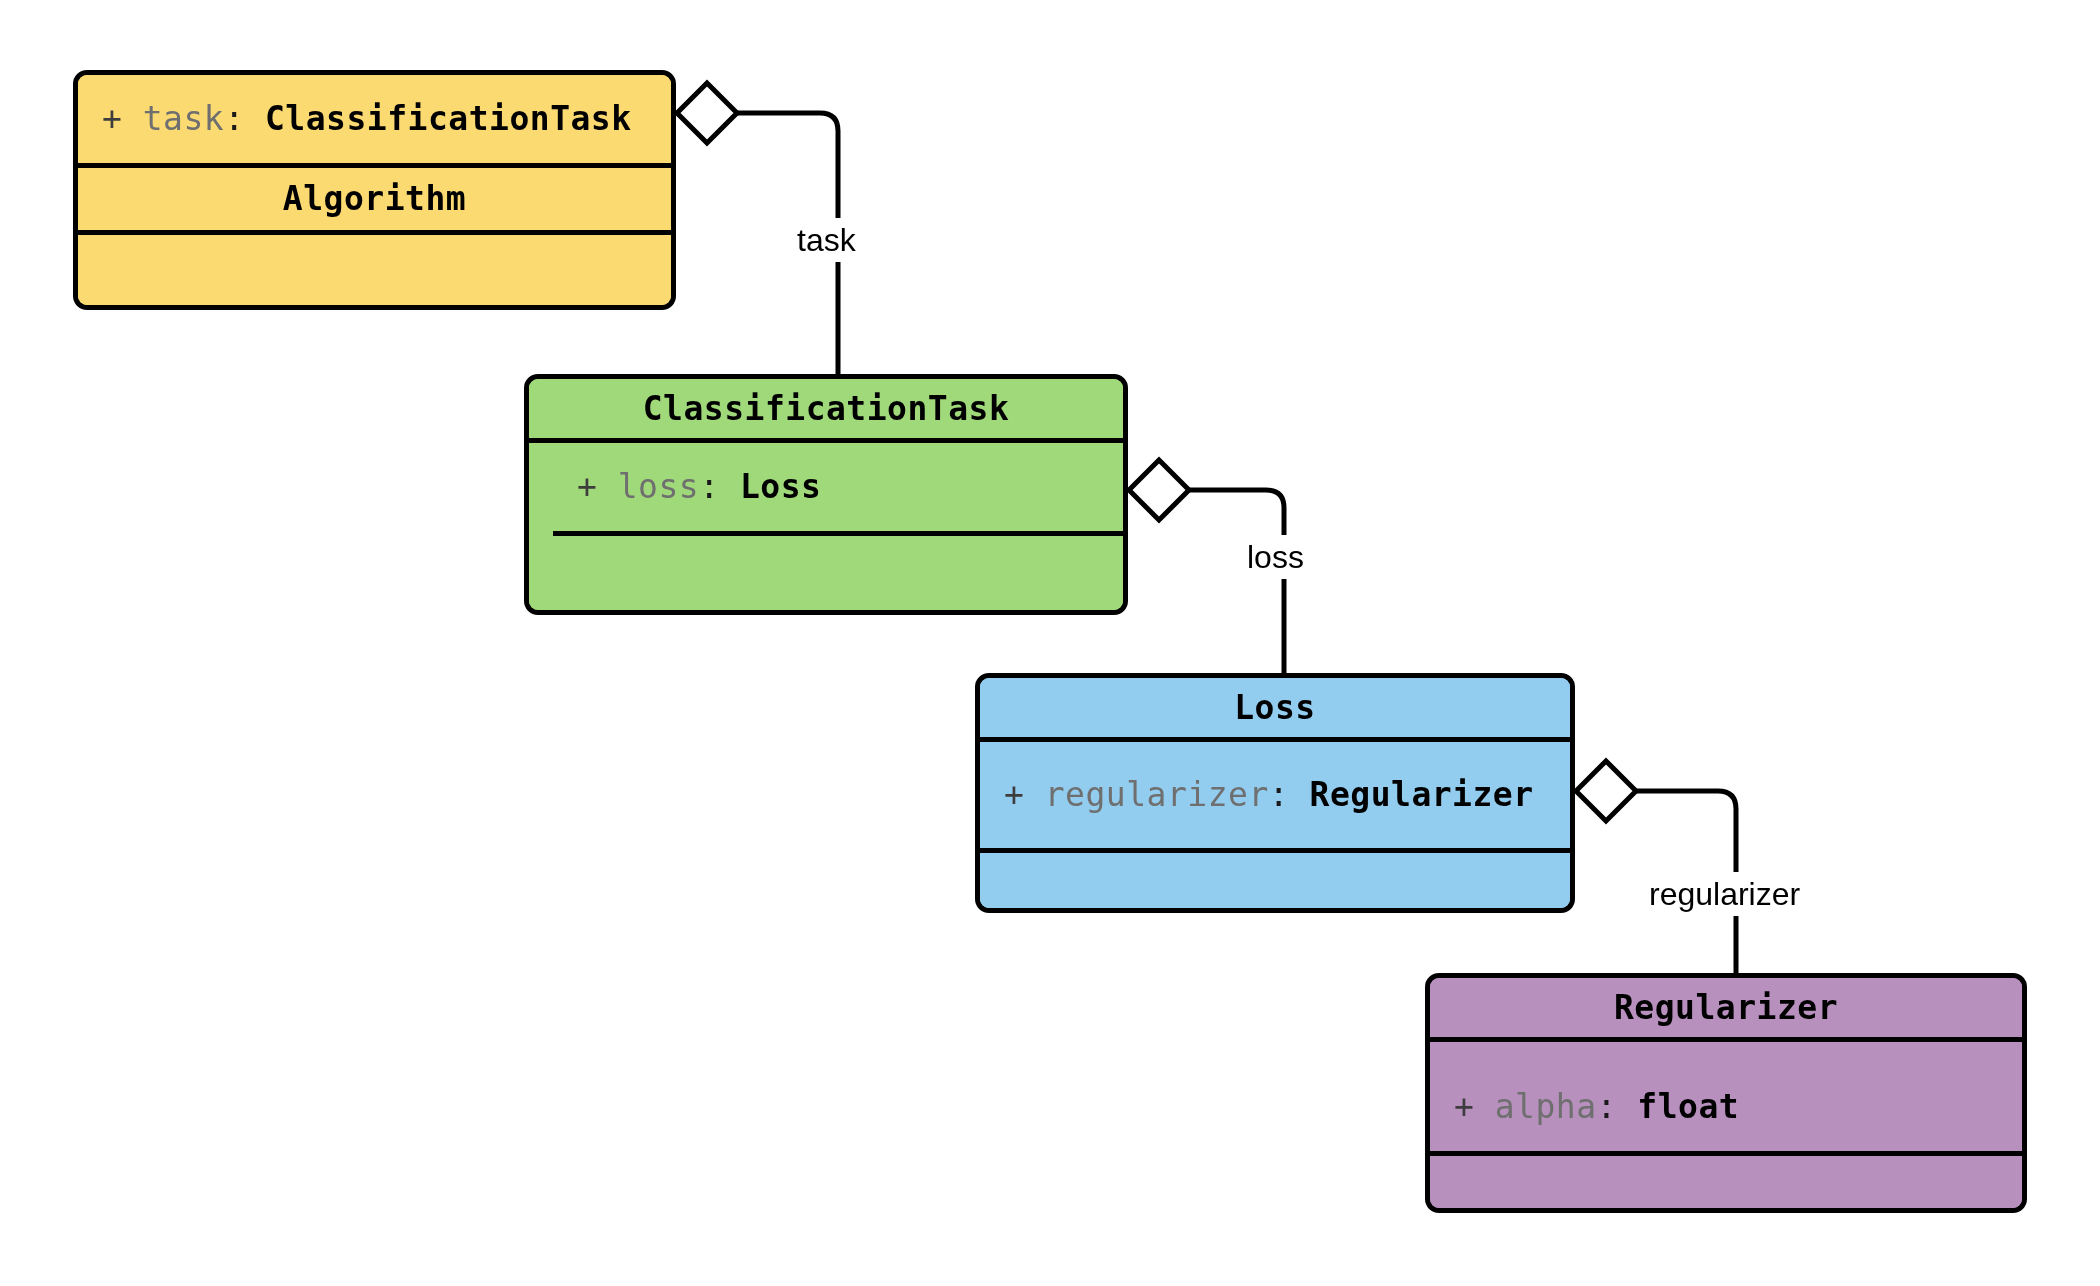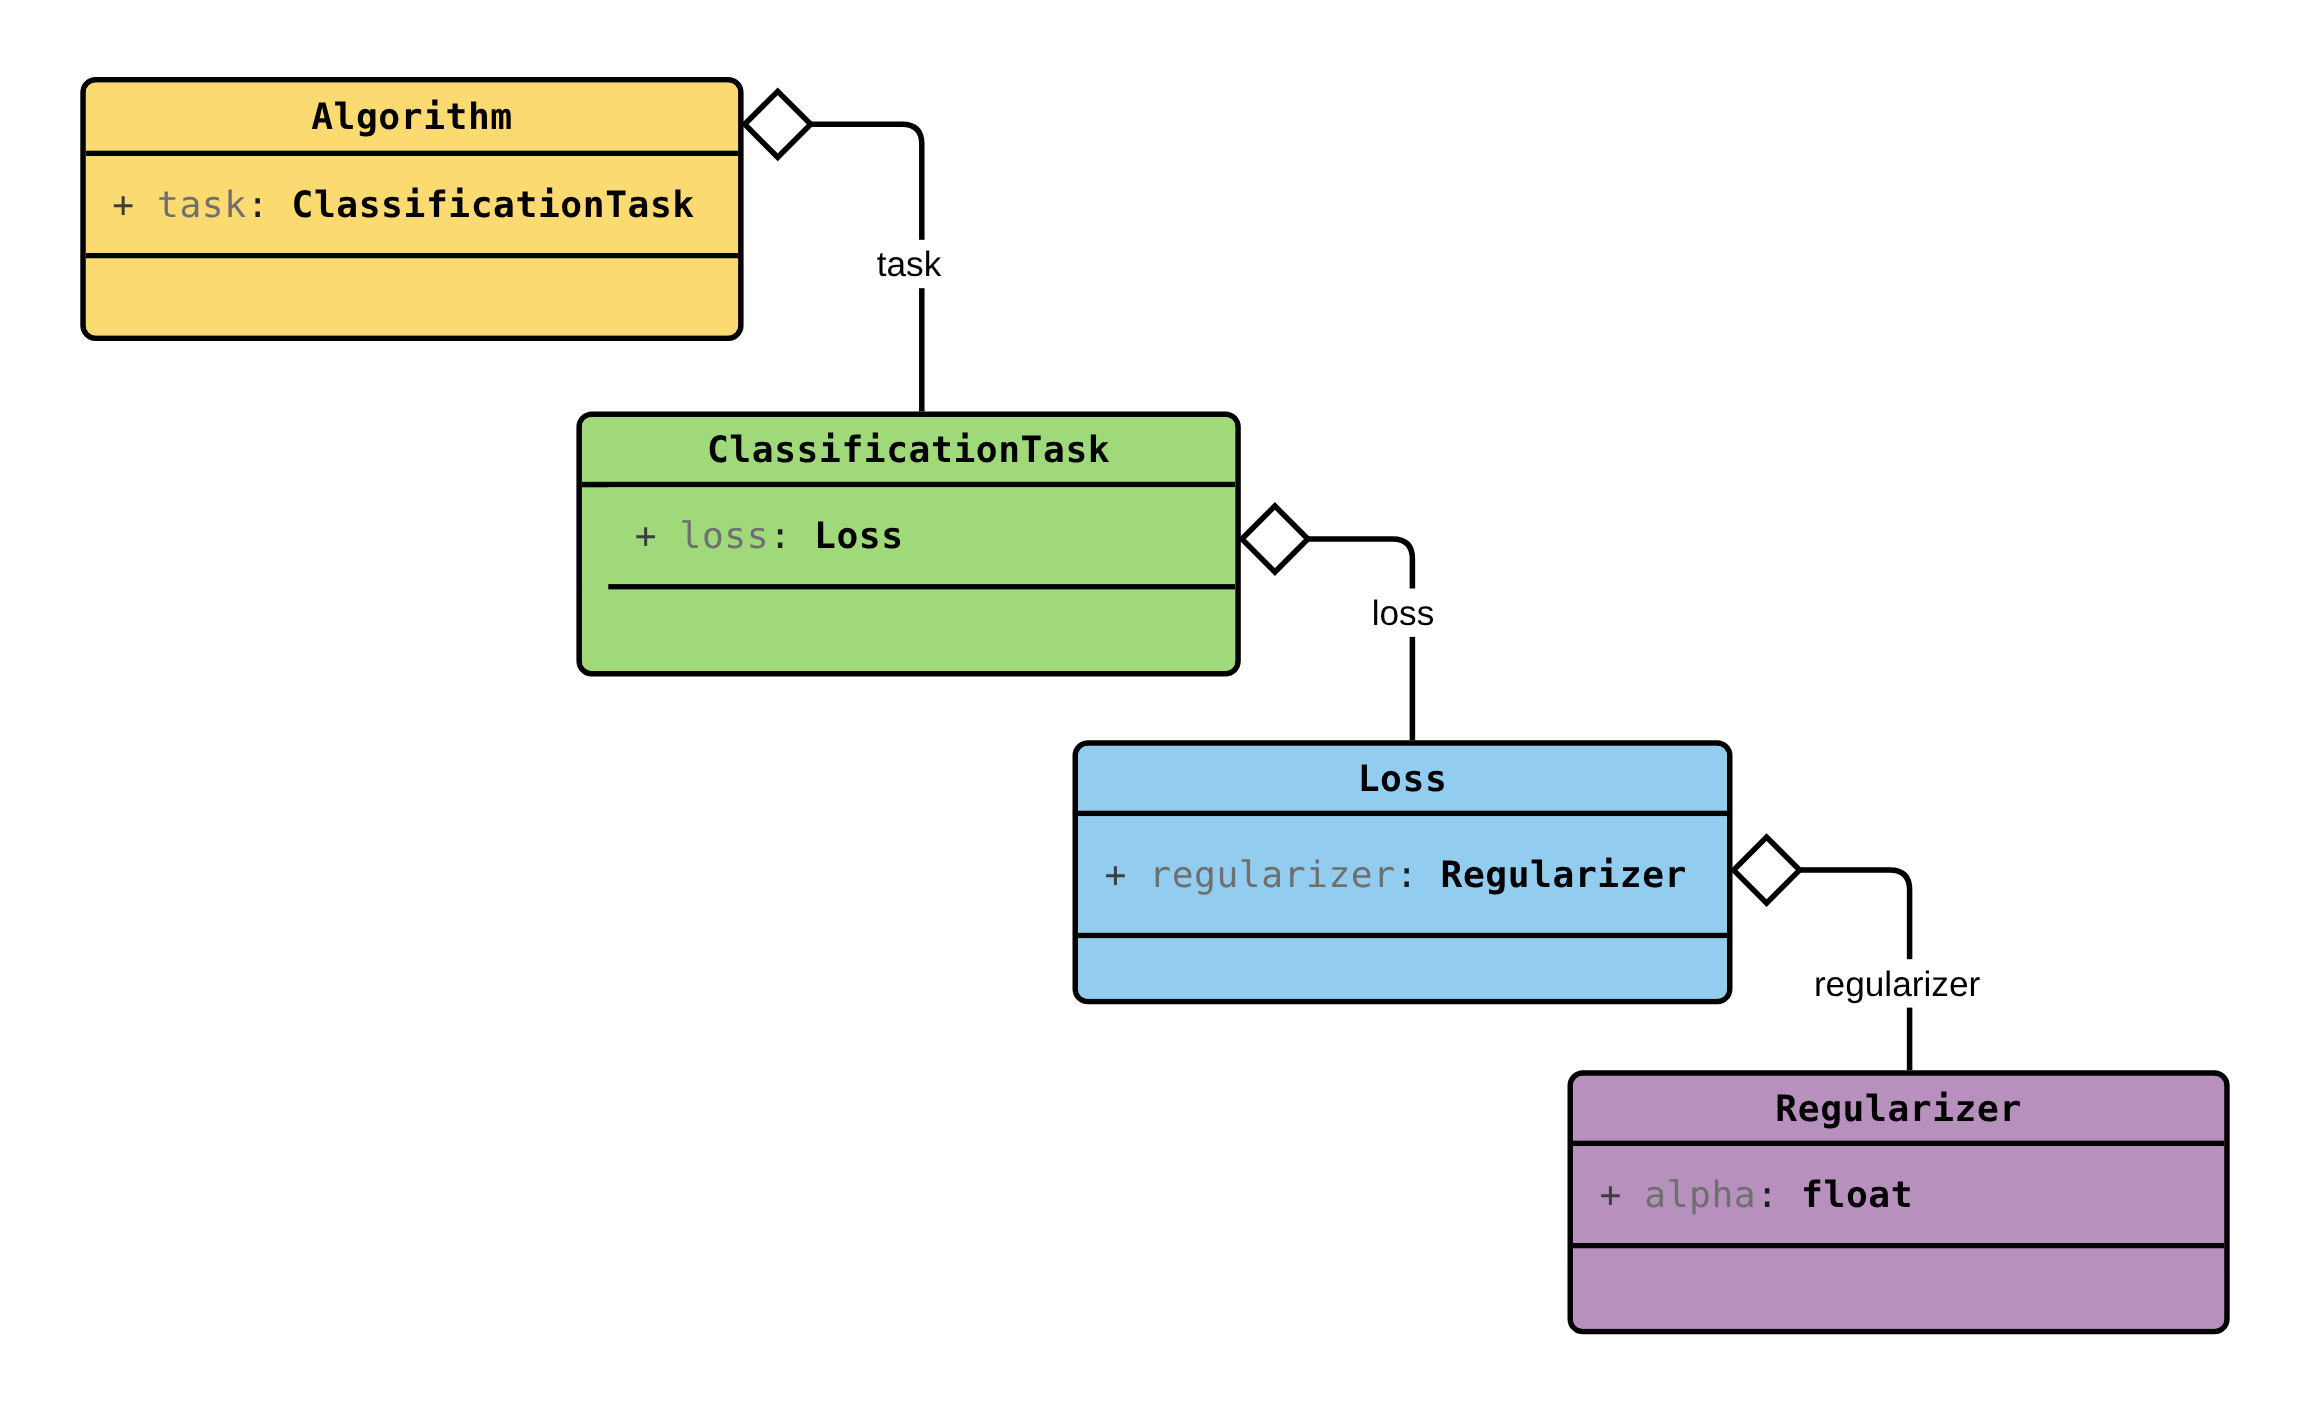--- a/index.html
+++ b/index.html
@@ -129,25 +129,25 @@
       <path class="edge-path" d="M 1189 490 L 1266 490 Q 1284 490 1284 508 L 1284 673"></path>
       <polygon class="edge-diamond" points="1129,490 1159,460 1189,490 1159,520"></polygon>
     </g>
     <g>
       <path class="edge-path" d="M 1636 791 L 1718 791 Q 1736 791 1736 809 L 1736 973"></path>
       <polygon class="edge-diamond" points="1576,791 1606,761 1636,791 1606,821"></polygon>
     </g>
   </svg>
 
   <div class="uml-class" id="box-algorithm" style="left: 73px; top: 70px; width: 603px; height: 240px; background: rgb(251, 218, 114);">
+    <div class="uml-section attrs" style="height: 93px; background: rgb(251, 218, 114);">
+      <span class="attr-line"><span class="attr-vis">+</span><span class="attr-vis"> </span><span class="attr-name">task</span><span class="attr-colon">:</span><span class="attr-colon"> </span><span class="attr-type">ClassificationTask</span></span>
+    </div>
     <div class="uml-section header" style="height: 67px; background: rgb(251, 218, 114);">
       <span class="class-title">Algorithm</span>
-    </div>
-    <div class="uml-section attrs" style="height: 93px; background: rgb(251, 218, 114);">
-      <span class="attr-line"><span class="attr-vis">+</span><span class="attr-vis"> </span><span class="attr-name">task</span><span class="attr-colon">:</span><span class="attr-colon"> </span><span class="attr-type">ClassificationTask</span></span>
     </div>
     <div class="uml-section methods" style="height: 70px; background: rgb(251, 218, 114);"></div>
   </div>
 
   <div class="uml-class" id="box-classification-task" style="left: 524px; top: 374px; width: 604px; height: 241px; background: rgb(160, 217, 122);">
     <div class="uml-section header" style="height: 64px; background: rgb(160, 217, 122);">
       <span class="class-title">ClassificationTask</span>
     </div>
     <div class="uml-section attrs" style="height: 93px; background: rgb(160, 217, 122); margin-left: 24px;">
       <span class="attr-line"><span class="attr-vis">+</span><span class="attr-vis"> </span><span class="attr-name">loss</span><span class="attr-colon">:</span><span class="attr-colon"> </span><span class="attr-type">Loss</span></span>
@@ -162,21 +162,21 @@
     <div class="uml-section attrs" style="height: 111px; background: rgb(146, 205, 239);">
       <span class="attr-line"><span class="attr-vis">+</span><span class="attr-vis"> </span><span class="attr-name">regularizer</span><span class="attr-colon">:</span><span class="attr-colon"> </span><span class="attr-type">Regularizer</span></span>
     </div>
     <div class="uml-section methods" style="height: 73px; background: rgb(146, 205, 239);"></div>
   </div>
 
   <div class="uml-class" id="box-regularizer" style="left: 1425px; top: 973px; width: 602px; height: 240px; background: rgb(183, 144, 190);">
     <div class="uml-section header" style="height: 64px; background: rgb(183, 144, 190);">
       <span class="class-title">Regularizer</span>
     </div>
-    <div class="uml-section attrs" style="height: 93px; background: rgb(183, 144, 190);">
+    <div class="uml-section attrs" style="height: 93px; background: rgb(183, 144, 190); margin-top: 21px;">
       <span class="attr-line"><span class="attr-vis">+</span><span class="attr-vis"> </span><span class="attr-name">alpha</span><span class="attr-colon">:</span><span class="attr-colon"> </span><span class="attr-type">float</span></span>
     </div>
     <div class="uml-section methods" style="height: 73px; background: rgb(183, 144, 190);"></div>
   </div>
 
   <div class="edge-label" id="label-task" style="left: 793px; top: 218px;">task</div>
   <div class="edge-label" id="label-loss" style="left: 1243px; top: 535px;">loss</div>
   <div class="edge-label" id="label-regularizer" style="left: 1645px; top: 872px;">regularizer</div>
 
 </div>

